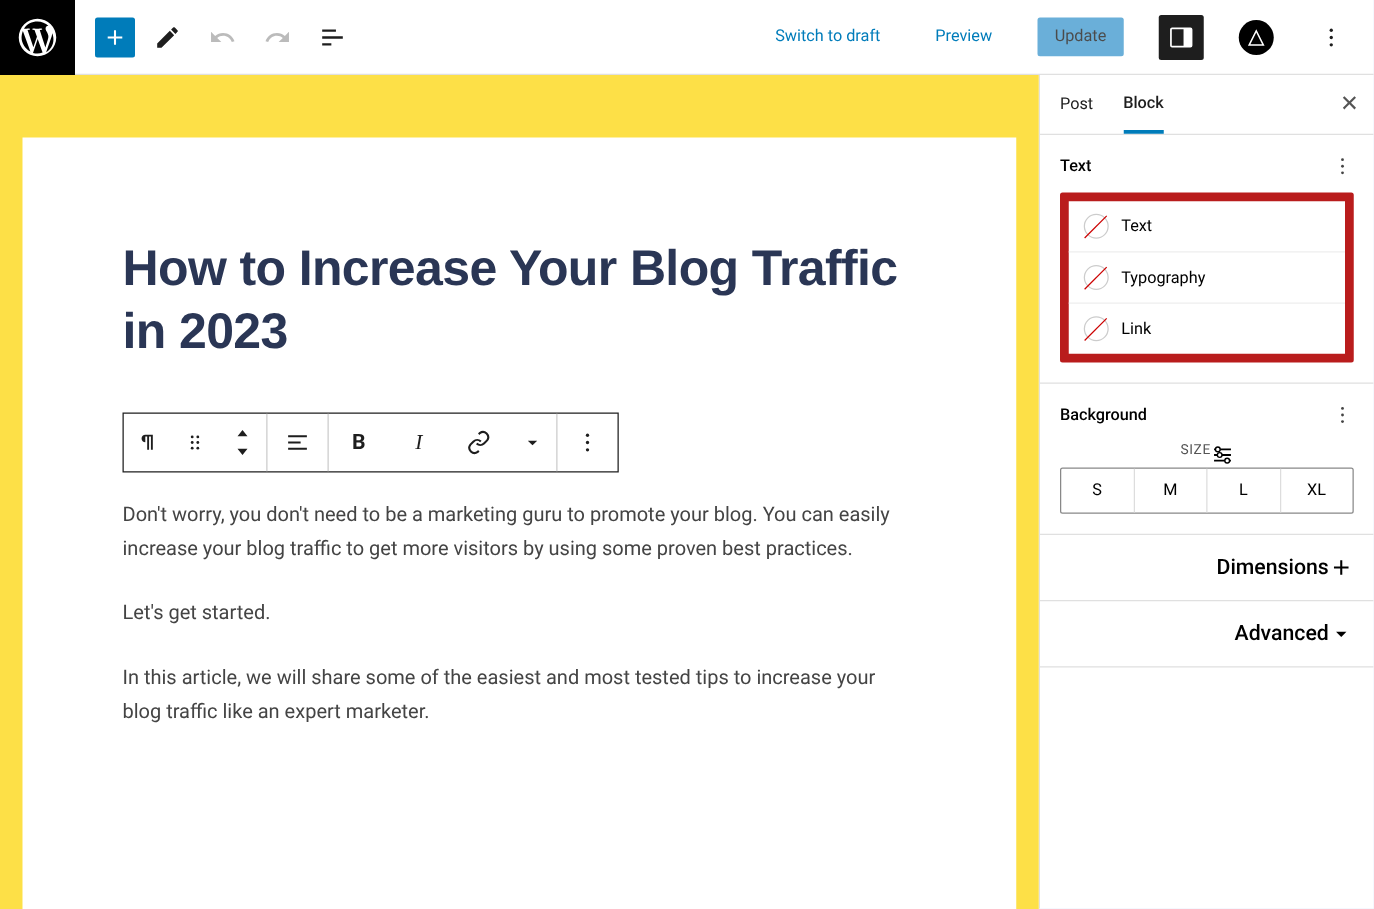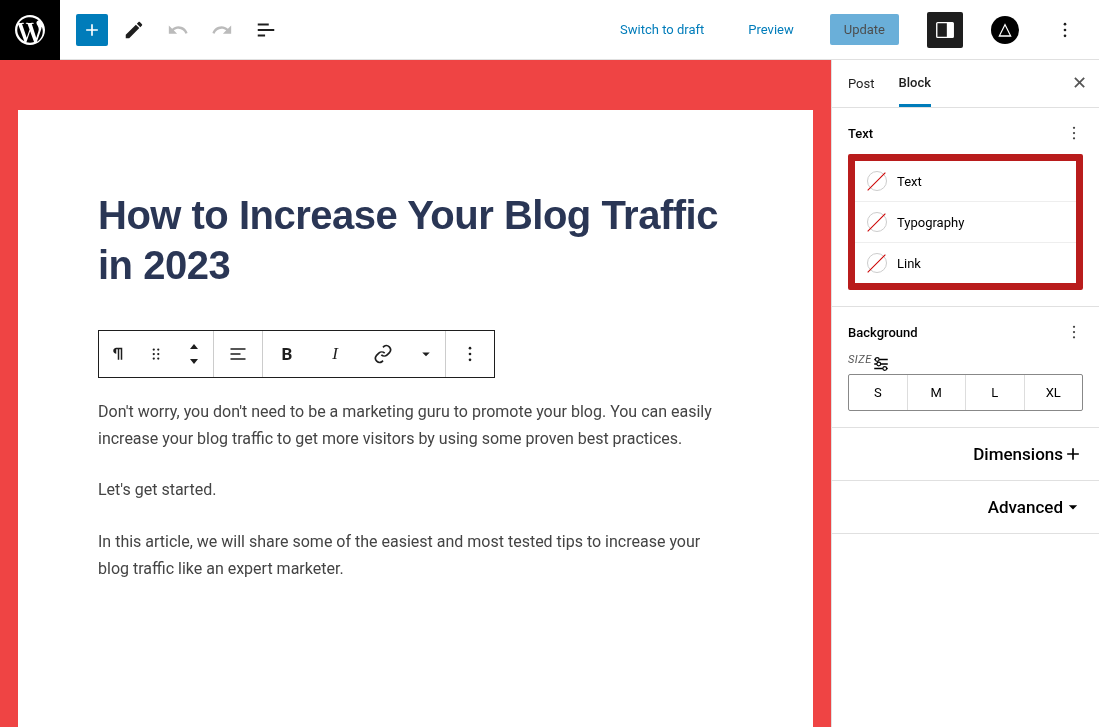--- a/index.html
+++ b/index.html
@@ -12,21 +12,21 @@
   .add-btn { width: 32px; height: 32px; background: #007cba; border-radius: 2px; display: flex; align-items: center; justify-content: center; cursor: pointer; }
   .icon-btn { width: 36px; height: 36px; display: flex; align-items: center; justify-content: center; cursor: pointer; color: #1e1e1e; }
   .icon-btn.disabled { color: #bbb; }
   .topbar-right { margin-left: auto; display: flex; align-items: center; gap: 28px; padding-right: 16px; }
   .text-btn { color: #007cba; font-size: 13px; cursor: pointer; padding: 6px 8px; }
   .update-btn { background: #2c8ec9; color: #000000; font-size: 13px; padding: 8px 14px; border-radius: 2px; cursor: pointer; opacity: 0.7; text-align: right; }
   .sidebar-toggle { width: 36px; height: 36px; background: #1e1e1e; display: flex; align-items: center; justify-content: center; border-radius: 2px; cursor: pointer; }
   .avatar-btn { width: 28px; height: 28px; background: #000; border-radius: 50%; display:flex; align-items:center; justify-content:center; color:#fff; font-weight:bold; font-size:14px;}
   
   .main-area { display: flex; height: calc(727px - 60px); }
-  .canvas { flex: 1; background: #ef4444; padding: 0 0 0 0; overflow-y: auto; }
+  .canvas { flex: 1; background: #fde047; padding: 0 0 0 0; overflow-y: auto; }
   .page { background: #fff; margin: 50px 0 0 18px; width: 795px; min-height: 700px; padding: 80px 80px 40px 80px; }
   .title { font-size: 40px; font-weight: 800; color: #2a3655; line-height: 1.25; margin-bottom: 40px; font-family: -apple-system, sans-serif; letter-spacing: -0.5px;}
   
   .block-toolbar { display: inline-flex; border: 1px solid #1e1e1e; background: #fff; height: 48px; margin-bottom: 20px; }
   .bt-seg { display: flex; border-right: 1px solid #ccc; }
   .bt-seg:last-child { border-right: none; }
   .bt-btn { width: 48px; height: 46px; display: flex; align-items: center; justify-content: center; cursor: pointer; color: #1e1e1e; }
   .bt-narrow { width: 38px;}
   
   .para { font-size: 16px; color: #444; line-height: 1.7; margin-bottom: 24px; }
@@ -47,21 +47,21 @@
   .panel-title { font-size: 13px; font-weight: 500; }
   .panel-menu { cursor: pointer; color: #444; }
   
   .color-rows { border: 7px solid #b91c1c; border-radius: 2px; }
   .color-row { display: flex; align-items: center; padding: 10px 12px; gap: 10px; border-bottom: 1px solid #eee; cursor: pointer; font-size:13px;}
   .color-row:last-child { border-bottom: none; }
   .swatch { width: 20px; height: 20px; border-radius: 50%; border: 1px solid #ccc; position:relative; background:#fff;}
   .swatch::after { content:''; position:absolute; width:140%; height:1px; background:#c00; top:50%; left:-20%; transform:rotate(-45deg);}
   
   .size-label { font-size: 11px; color: #555; margin-bottom: 8px; letter-spacing: 0.5px;}
-  .size-head { display: flex; justify-content: flex-start; align-items: center; font-style: italic;}
+  .size-head { display: flex; justify-content: center; align-items: center;}
   .size-grid { display: flex; border: 1px solid #888; border-radius: 2px; }
   .size-btn { flex: 1; text-align: center; padding: 10px 0; font-size: 13px; cursor: pointer; border-right: 1px solid #ddd; }
   .size-btn:last-child { border-right: none; }
   
   .panel-collapsed { padding: 16px; border-bottom: 1px solid #e0e0e0; display: flex; justify-content: flex-end; align-items: center; cursor: pointer; font-size: 17px; font-weight:500;}
   
   svg { display: block; }
 </style>
 </head>
 <body>

